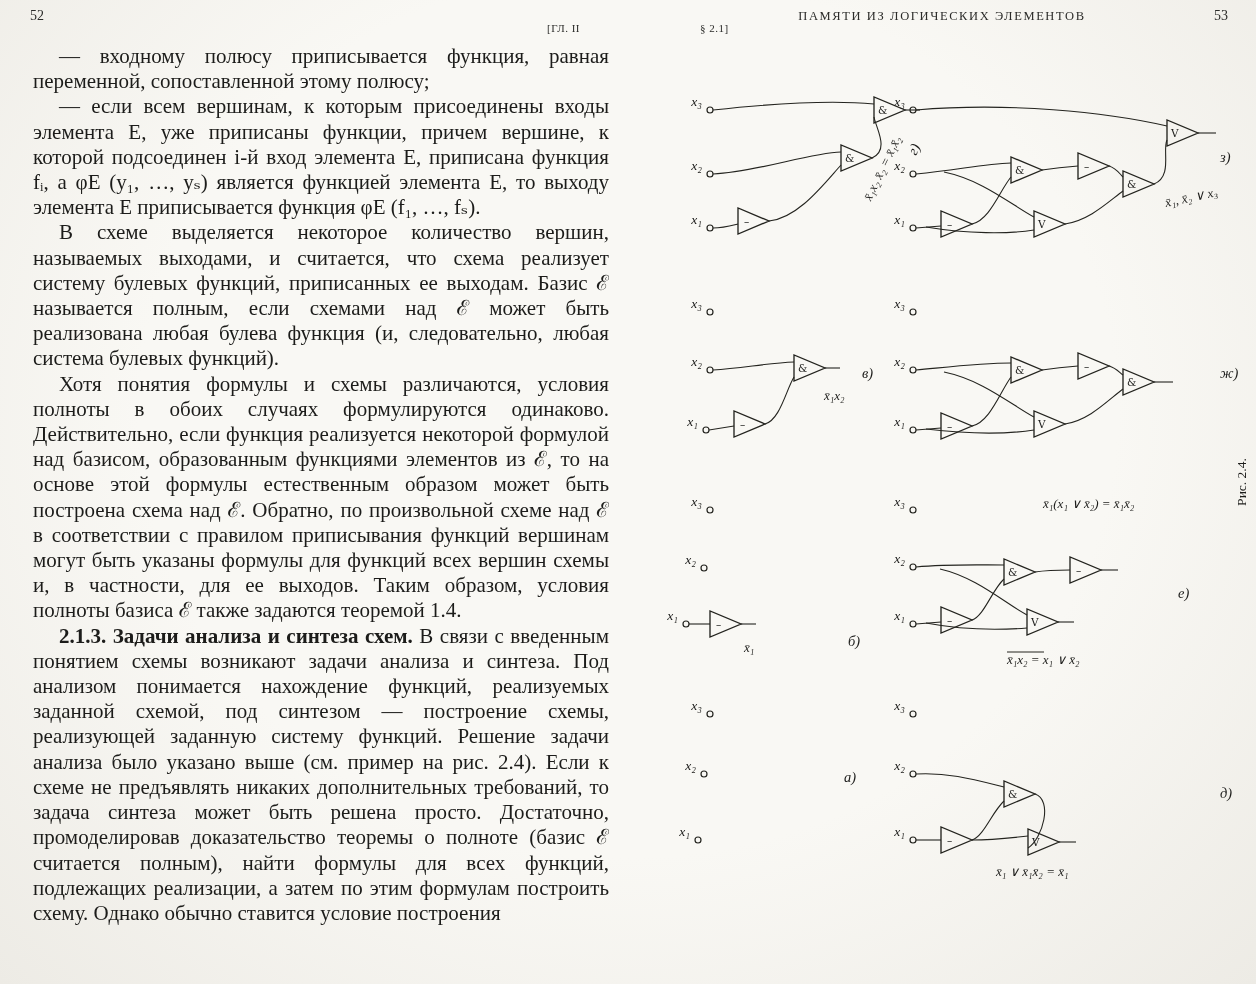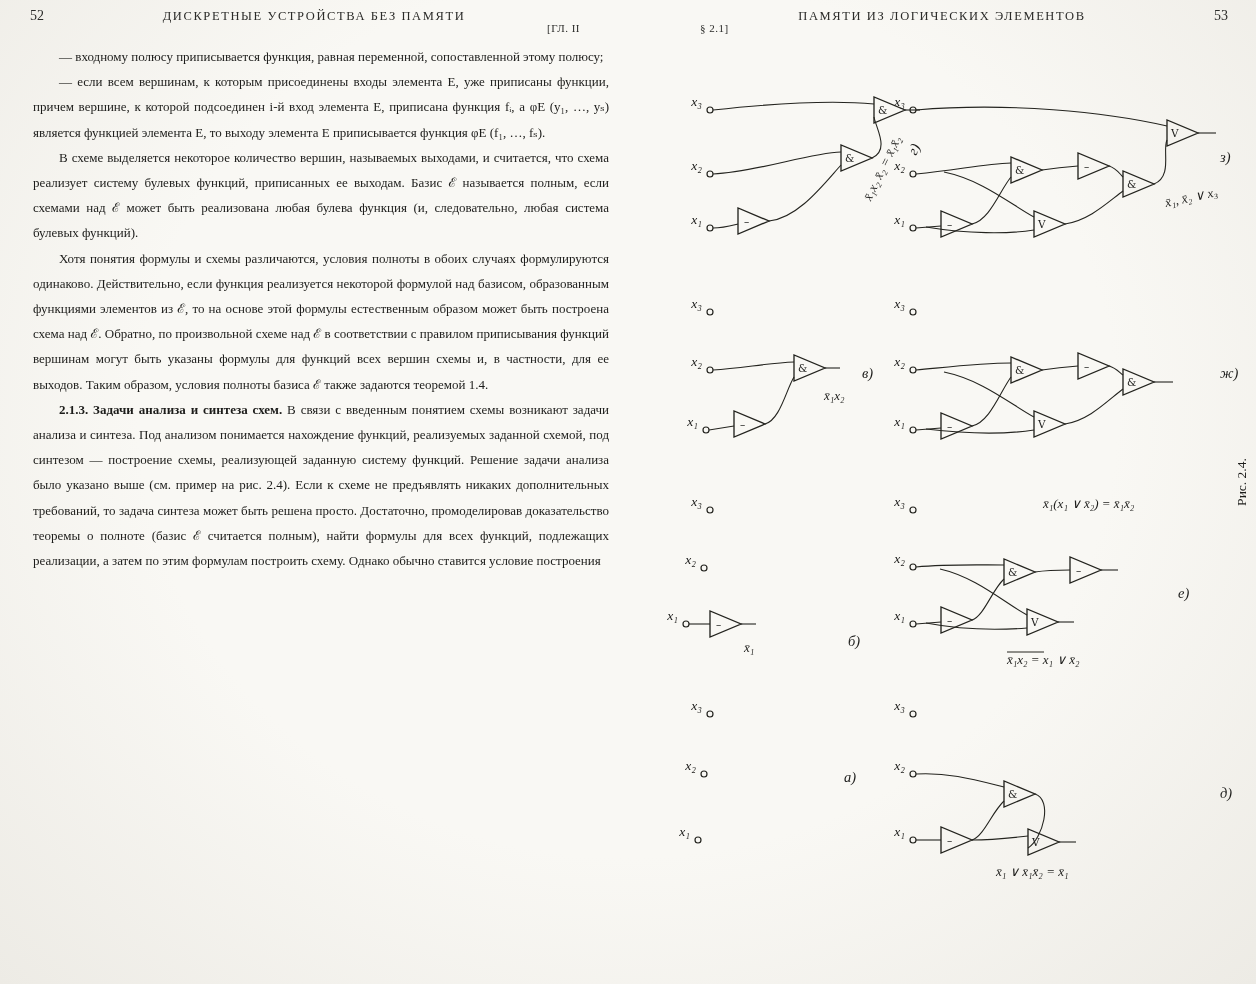--- a/index.html
+++ b/index.html
@@ -19,21 +19,21 @@
     position:absolute;top:8px;height:20px;
     font-size:13px;letter-spacing:1.6px;color:#2b2b29;
   }
   .runhead .pageno{position:absolute;top:0;font-size:14px;letter-spacing:0;}
   .runhead .title{position:absolute;top:1px;width:100%;text-align:center;font-size:12.5px;}
   .runhead .ref{position:absolute;top:14px;font-size:11px;letter-spacing:.5px;}
   #head-left{left:0;width:628px;}
   #head-right{left:628px;width:628px;}
   .textcol{
     position:absolute;left:33px;top:44px;width:576px;height:932px;
-    text-align:justify;font-size:13px;line-height:25.2px;color:#1c1c1a;
+    text-align:justify;font-size:21px;line-height:25.2px;color:#1c1c1a;
     overflow:hidden;
   }
   .textcol p{margin:0;text-indent:26px;}
   .textcol b{font-weight:bold;}
   svg text{fill:#1d1d1b;}
   .wire{fill:none;stroke:#24241f;stroke-width:1.1;}
   .gate{fill:rgba(250,249,245,0.0);stroke:#24241f;stroke-width:1.35;}
   .pole{fill:none;stroke:#24241f;stroke-width:1.2;}
   .lbl{font:italic 13.5px "Liberation Serif",serif;}
   .sym{font:10.5px "DejaVu Serif",serif;}
@@ -42,21 +42,20 @@
   .cap{font:13.5px "Liberation Serif",serif;}
   .ovl{stroke:#24241f;stroke-width:1;}
 </style>
 </head>
 <body>
 
 <div class="spread">
 
   <div class="runhead" id="head-left">
     <span class="pageno" style="left:30px">52</span>
-    <span class="title">ДИСКРЕТНЫЕ УСТРОЙСТВА БЕЗ ПАМЯТИ</span>
     <span class="ref" style="right:48px">[ГЛ. II</span>
   </div>
 
   <div class="runhead" id="head-right">
     <span class="ref" style="left:72px">§ 2.1]</span>
     <span class="title">ПАМЯТИ ИЗ ЛОГИЧЕСКИХ ЭЛЕМЕНТОВ</span>
     <span class="pageno" style="right:28px">53</span>
   </div>
 
   <div class="textcol">

